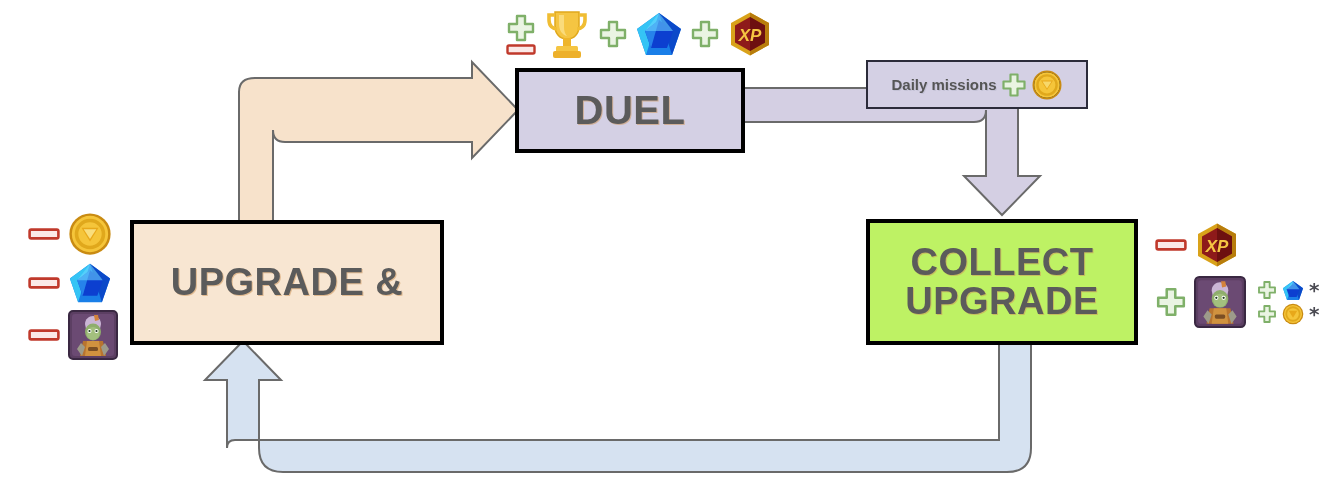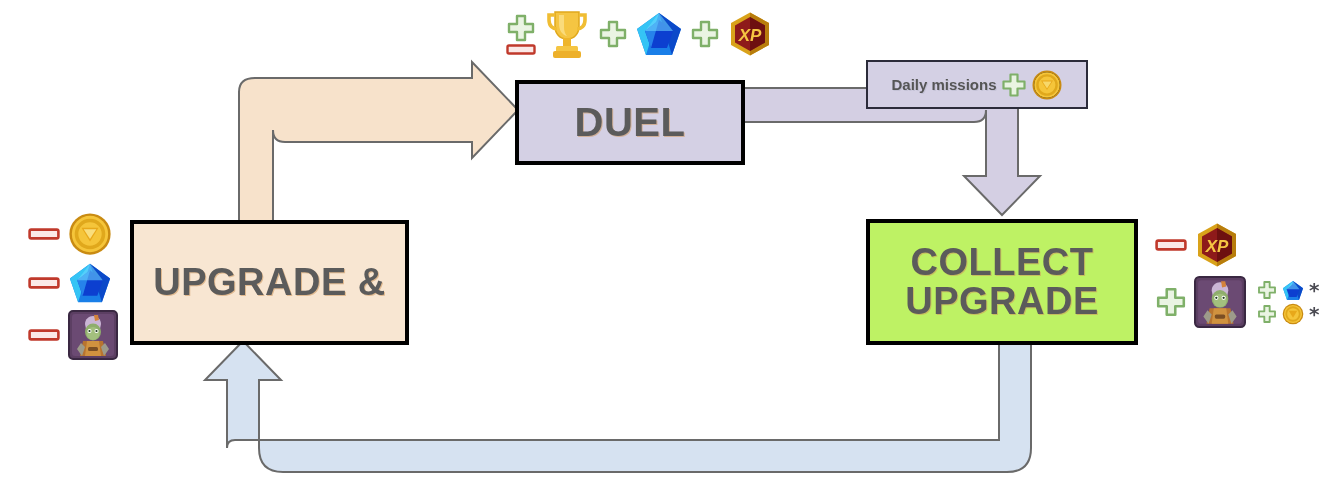--- a/index.html
+++ b/index.html
@@ -22,24 +22,23 @@
     color:#5b5b5b;
     font-weight:700;
     letter-spacing:.5px;
     line-height:1.03;
     text-shadow:1px 1px 0 rgba(205,150,90,.55);
   }
   #node-duel{
     left:515px;top:68px;width:230px;height:85px;
     background:#d4d0e4;
     font-size:40px;
-    margin-top:12px;
   }
   #node-upgrade{
-    left:130px;top:220px;width:279px;height:125px;
+    left:130px;top:220px;width:314px;height:125px;
     background:#f8e6d2;
     font-size:38px;
   }
   #node-collect{
     left:866px;top:219px;width:272px;height:126px;
     background:#bef264;
     font-size:38px;
   }
   .node .label{padding:0 6px;}
 

